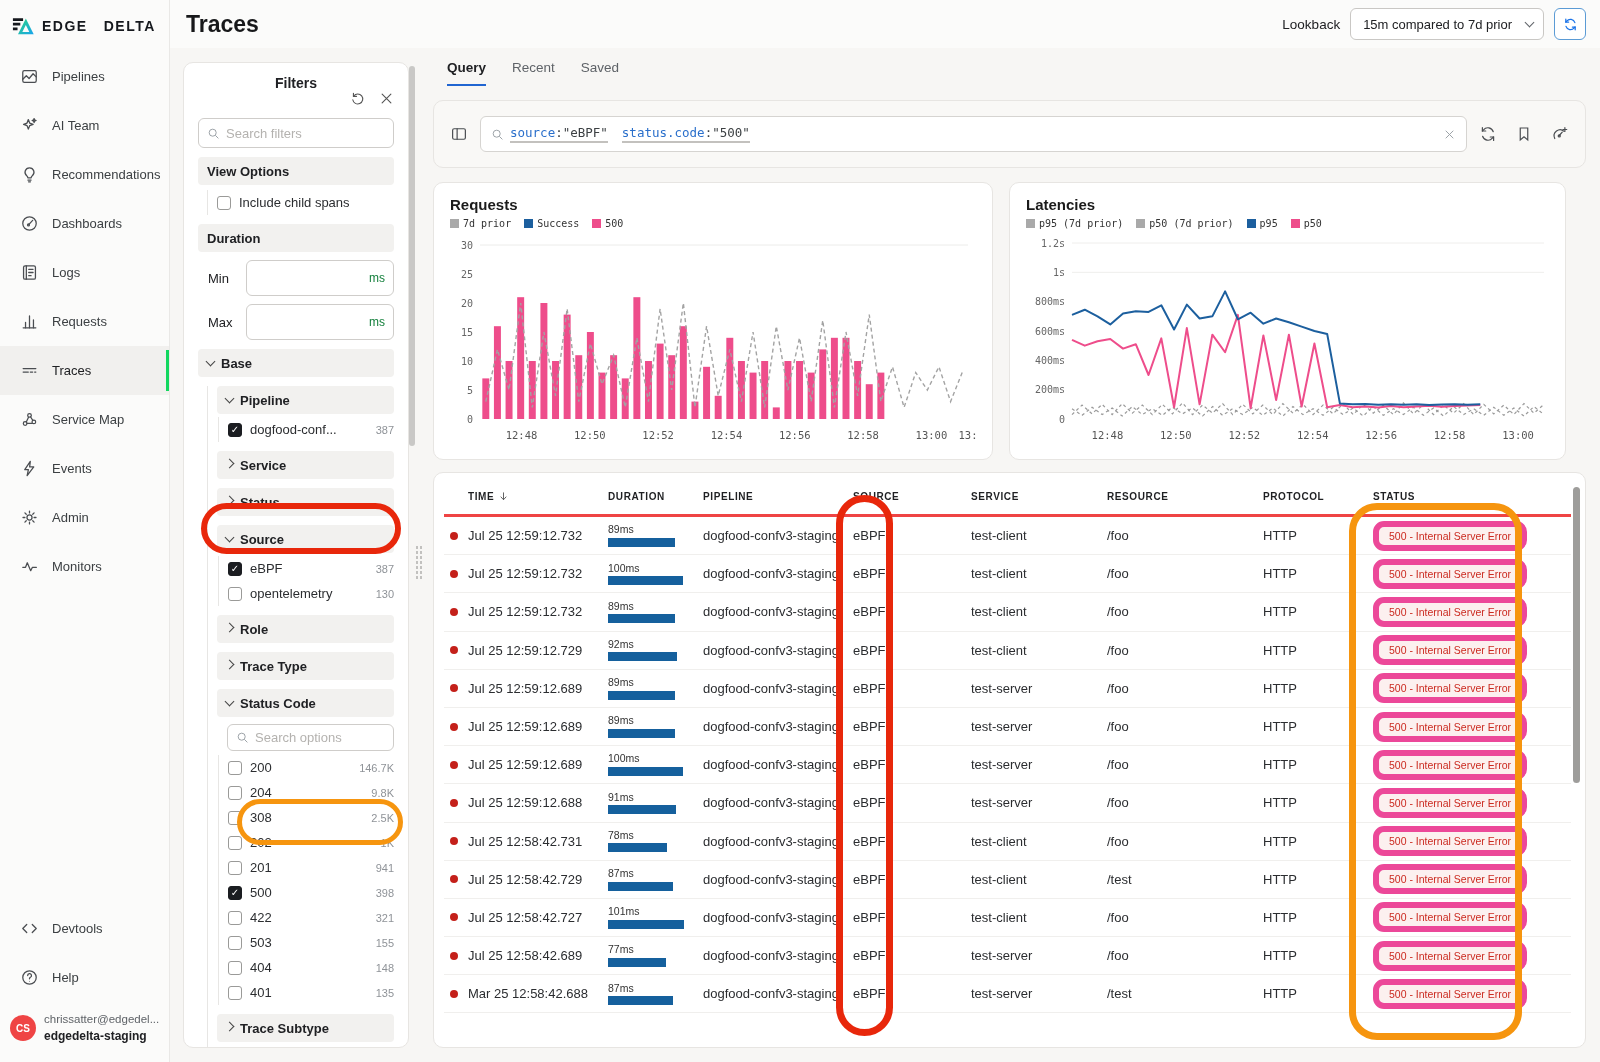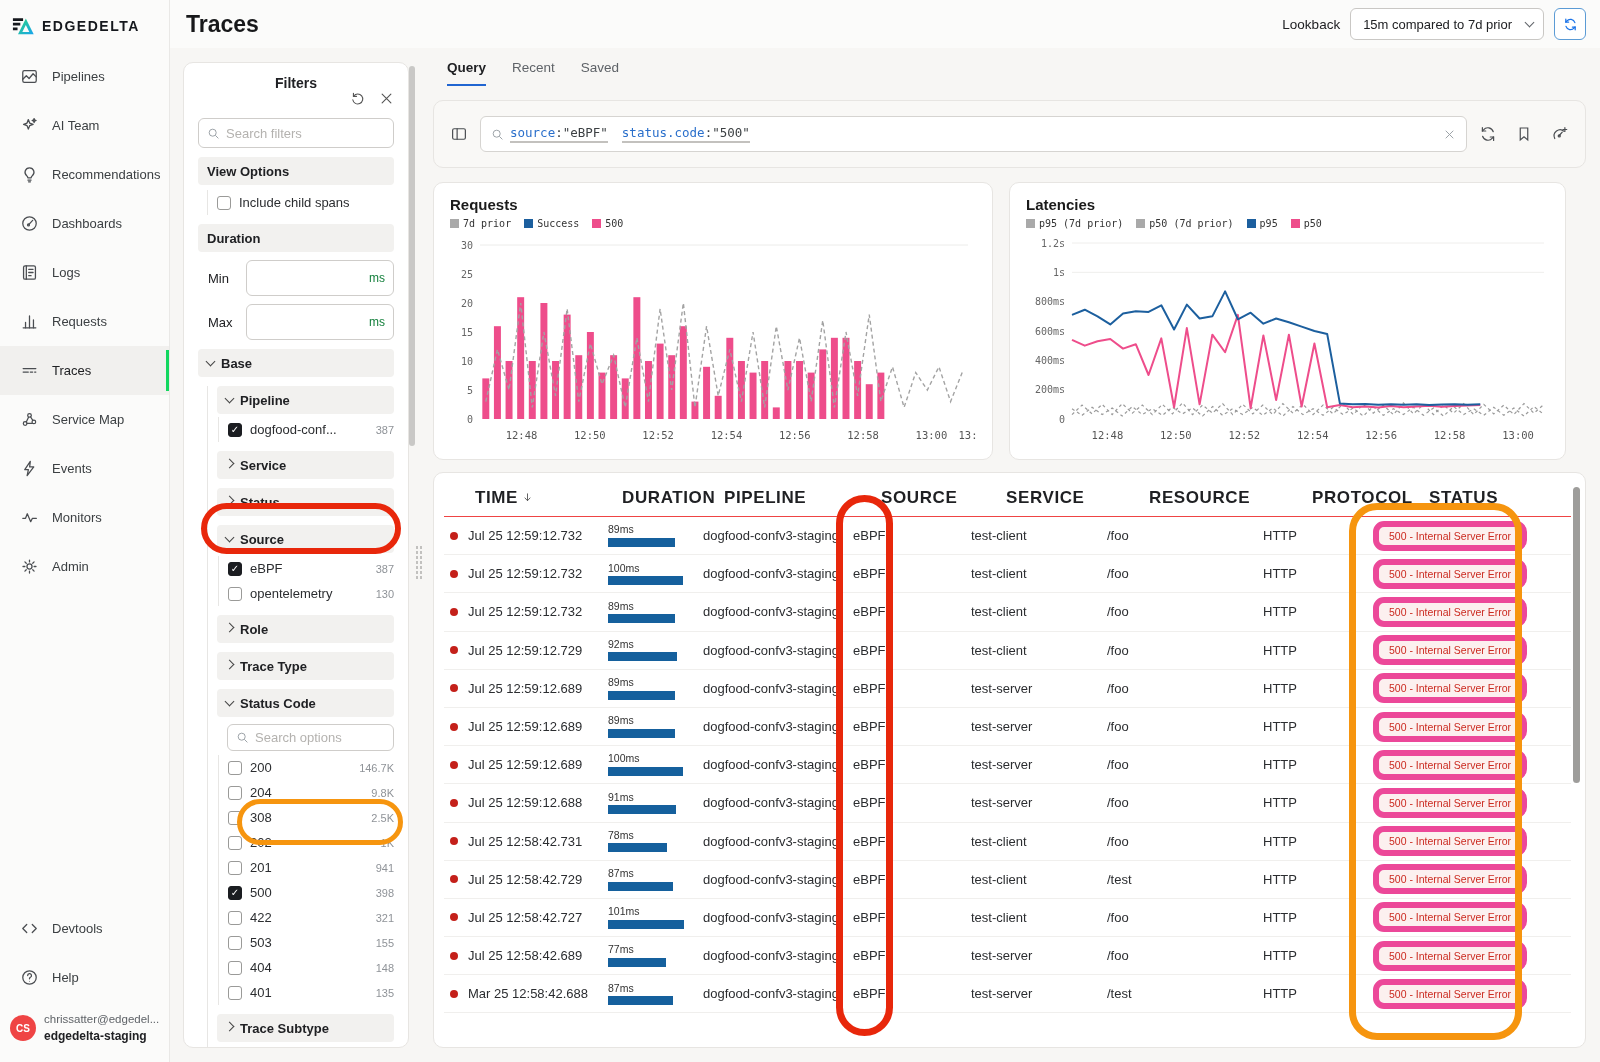--- a/index.html
+++ b/index.html
@@ -74,21 +74,21 @@
   #requests-card { width:560px; } #latencies-card { width:557px; }
   .chart-title { font-size:15px; font-weight:bold; color:#1b1b1b; }
   .legend { display:flex; gap:13px; margin-top:5px; }
   .legend .litem { display:flex; align-items:center; gap:4px; font-family:"DejaVu Sans Mono",monospace; font-size:10px; color:#333; }
   .legend .sw { width:9px; height:9px; flex:none; }
   .chart-svg text { font-family:"DejaVu Sans Mono",monospace; }
 
   
   #table-card { position:relative; margin-top:12px; background:#fff; border:1px solid #e7e5e2; border-radius:10px; height:576px; padding:6px 14px 0 10px; overflow:hidden; }
   .trow, #thead { display:grid; grid-template-columns:24px 140px 95px 150px 118px 136px 156px 110px 1fr; align-items:center; }
-  #thead { height:38px; font-size:17px; font-weight:bold; letter-spacing:.6px; color:#1f2023; border-bottom:1px solid #ef4444;gap:7px; }
+  #thead { height:38px; font-size:10px; font-weight:bold; letter-spacing:.6px; color:#1f2023; border-bottom:3px solid #ef4444; }
   #thead .thc { display:flex; align-items:center; gap:4px; text-transform:uppercase; }
   #thead svg { width:11px; height:11px; stroke:#444; stroke-width:1.8; fill:none; stroke-linecap:round; }
   .trow { height:38.2px; border-bottom:1px solid #f0efed; font-size:13px; color:#2b2d30; cursor:pointer; }
   .tdot { width:8px; height:8px; border-radius:50%; background:#c4201a; margin-left:6px; }
   .dur { font-size:10.5px; color:#333; line-height:1.1; }
   .durbar { height:9px; background:#15609d; margin-top:2px; }
   .pipe { white-space:nowrap; overflow:hidden; }
   .pill { display:inline-block; font-size:10.5px; color:#cb2a20; background:#fcf0ef; border:6px solid #ec4899; border-radius:11px; padding:3px 10px; white-space:nowrap; }
   #table-scrollbar { position:absolute; right:5px; top:14px; width:7px; height:296px; background:#9e9d9b; border-radius:4px; }
 
@@ -108,21 +108,21 @@
       <defs>
           <linearGradient id="lg" x1="0" y1="0" x2="1" y2="1">
         <stop offset="0" stop-color="#2ad57e"></stop>
             <stop offset="1" stop-color="#18a3ef"></stop>
           </linearGradient>
         </defs>
       <path d="M1 6h11M1 11h8M1 16h5" stroke="#15181d" stroke-width="3"></path>
       <path d="M15 5l8.5 17h-17z" fill="url(#lg)"></path>
       <path d="M15 12l3.8 7.6h-7.6z" fill="#fbfbfa"></path>
     </svg>
-    <span class="brandtxt"><span>EDGE</span><span style="margin-left:0">DELTA</span></span>
+    <span class="brandtxt"><span>EDGE</span><span style="margin-left:16px">DELTA</span></span>
   </div>
   <div id="nav-top">
       <div class="nav-item">
         <svg viewBox="0 0 24 24">
           <rect x="3.5" y="4.5" width="17" height="15" rx="2"></rect>
           <path d="M3.5 15.5l4.5-4.5 3.5 3.5 5-6 4 4"></path>
         </svg>
         <span>Pipelines</span>
       </div>
       <div class="nav-item">
@@ -177,30 +177,30 @@
         <span>Service Map</span>
       </div>
       <div class="nav-item">
         <svg viewBox="0 0 24 24">
           <path d="M13 3L6 13.5h4.6L9 21l8.4-11h-5.2l.8-7z"></path>
         </svg>
         <span>Events</span>
       </div>
       <div class="nav-item">
         <svg viewBox="0 0 24 24">
-          <path d="M3.5 13h3.5l2.2-5.7 4.3 10 2.2-4.3h5"></path>
-        </svg>
-        <span>Monitors</span>
-      </div>
-      <div class="nav-item">
-        <svg viewBox="0 0 24 24">
           <circle cx="12" cy="12" r="3.2"></circle>
           <path d="M12 3.8v2.4M12 17.8v2.4M3.8 12h2.4M17.8 12h2.4M6.2 6.2l1.7 1.7M16.1 16.1l1.7 1.7M6.2 17.8l1.7-1.7M16.1 7.9l1.7-1.7"></path>
         </svg>
         <span>Admin</span>
+      </div>
+      <div class="nav-item">
+        <svg viewBox="0 0 24 24">
+          <path d="M3.5 13h3.5l2.2-5.7 4.3 10 2.2-4.3h5"></path>
+        </svg>
+        <span>Monitors</span>
       </div>
     </div>
   <div id="nav-spacer"></div>
   <div id="nav-bottom">
       <div class="nav-item">
         <svg viewBox="0 0 24 24">
           <path d="M8.5 7l-5 5 5 5M15.5 7l5 5-5 5"></path>
         </svg>
         <span>Devtools</span>
       </div>

